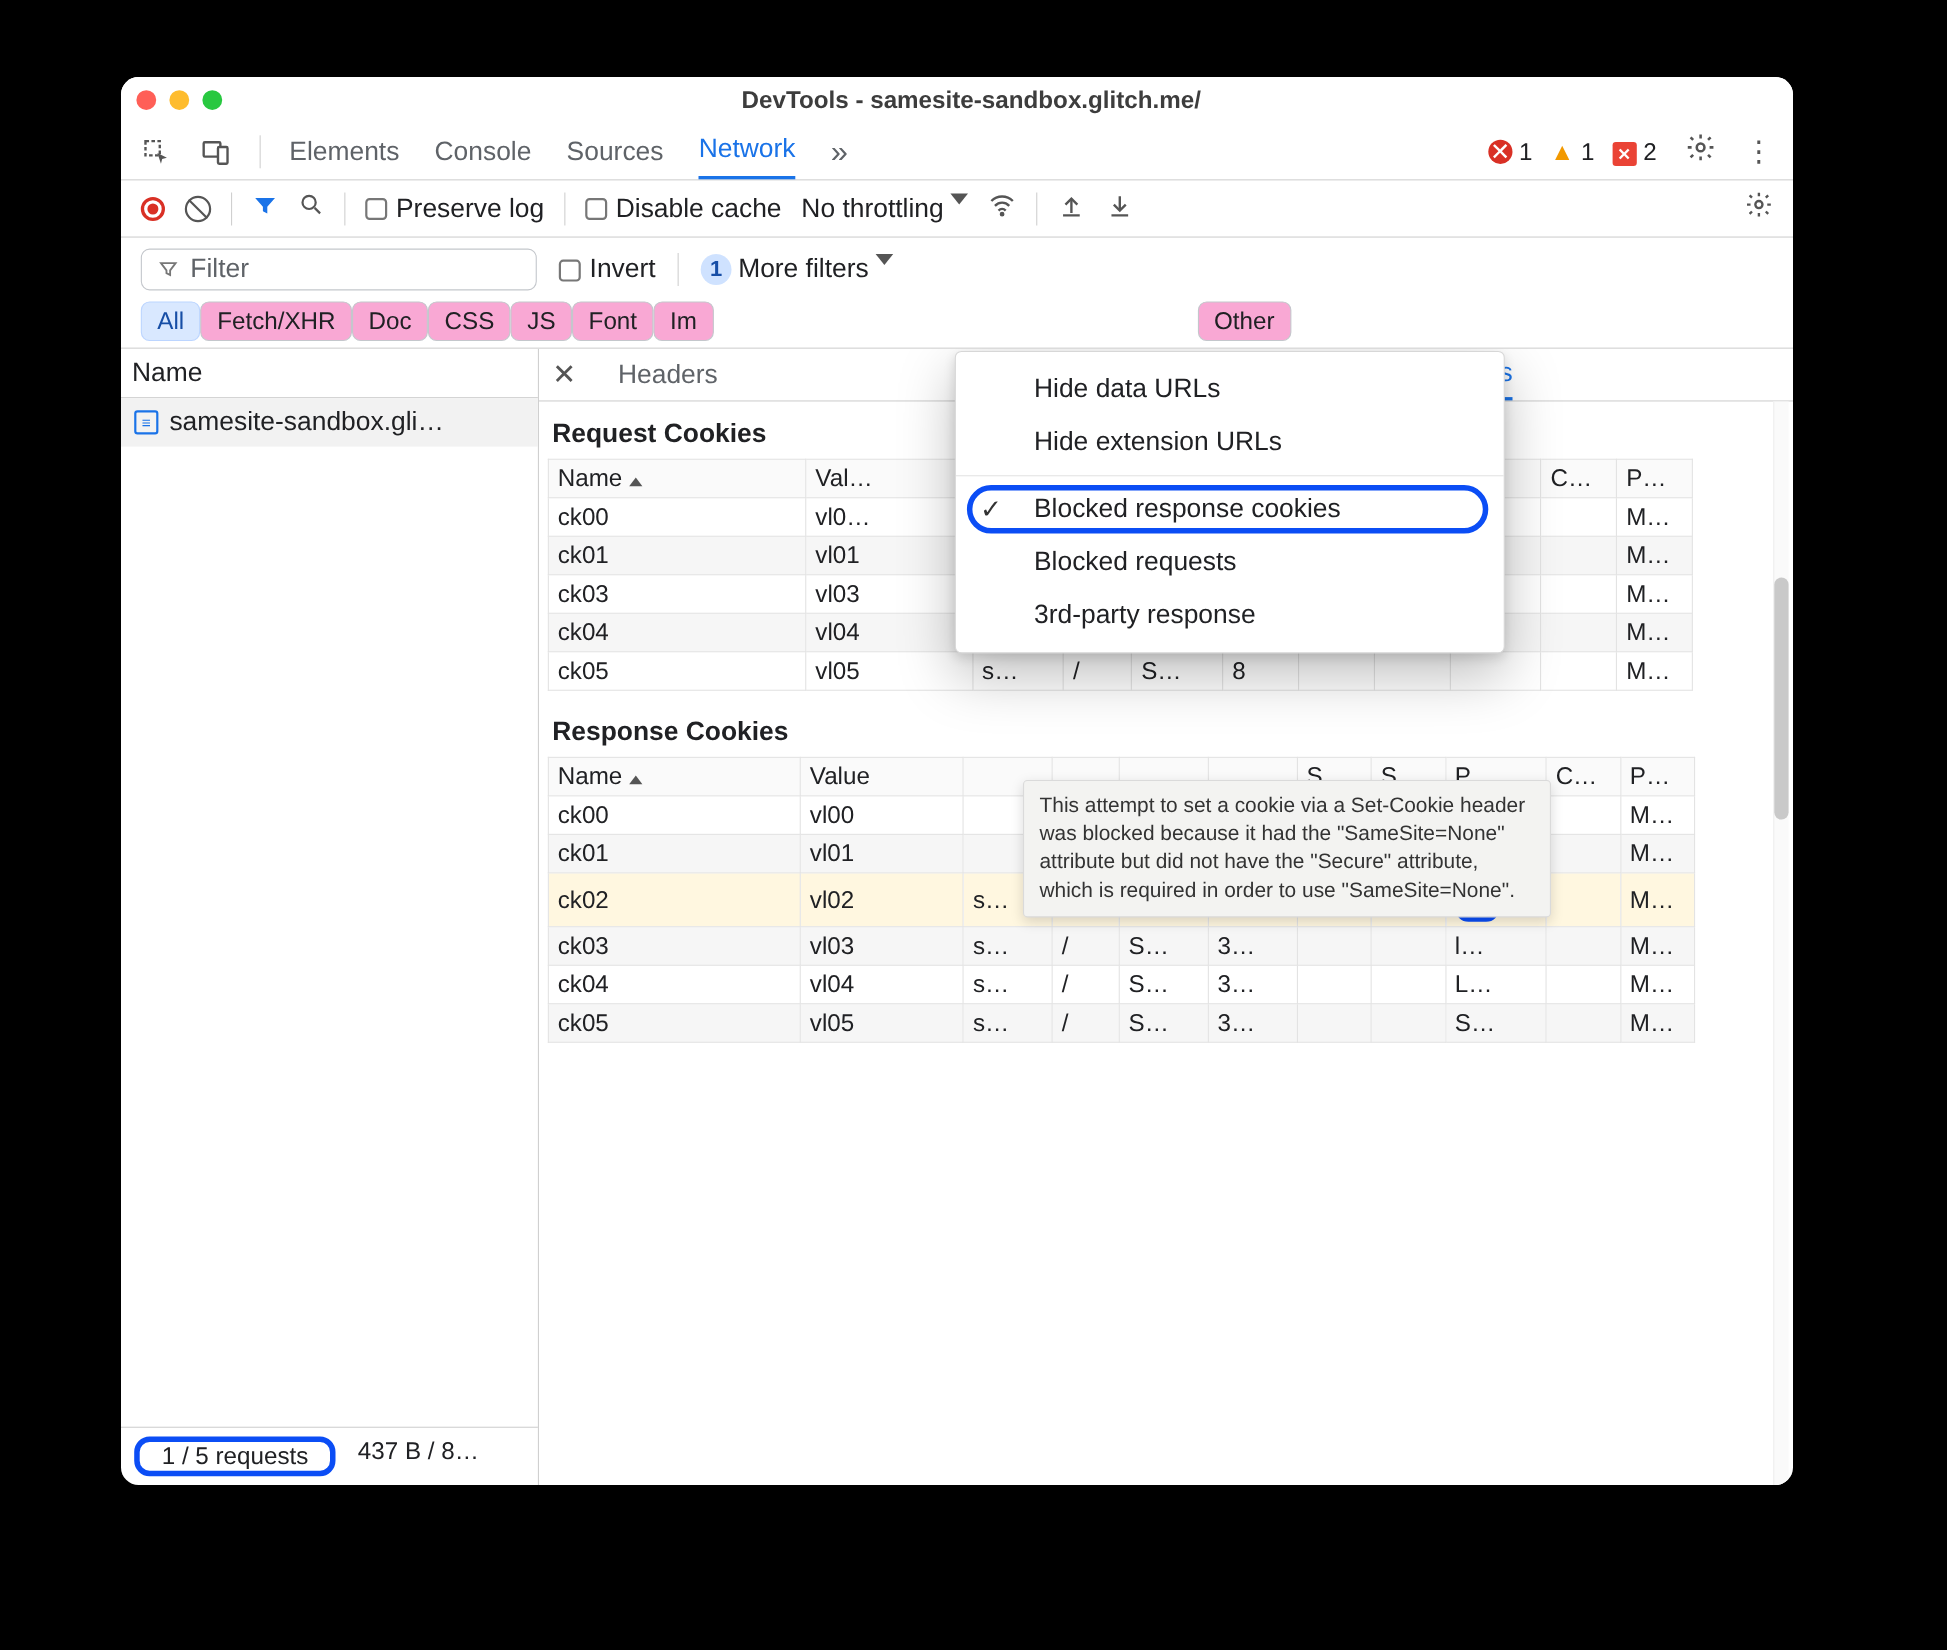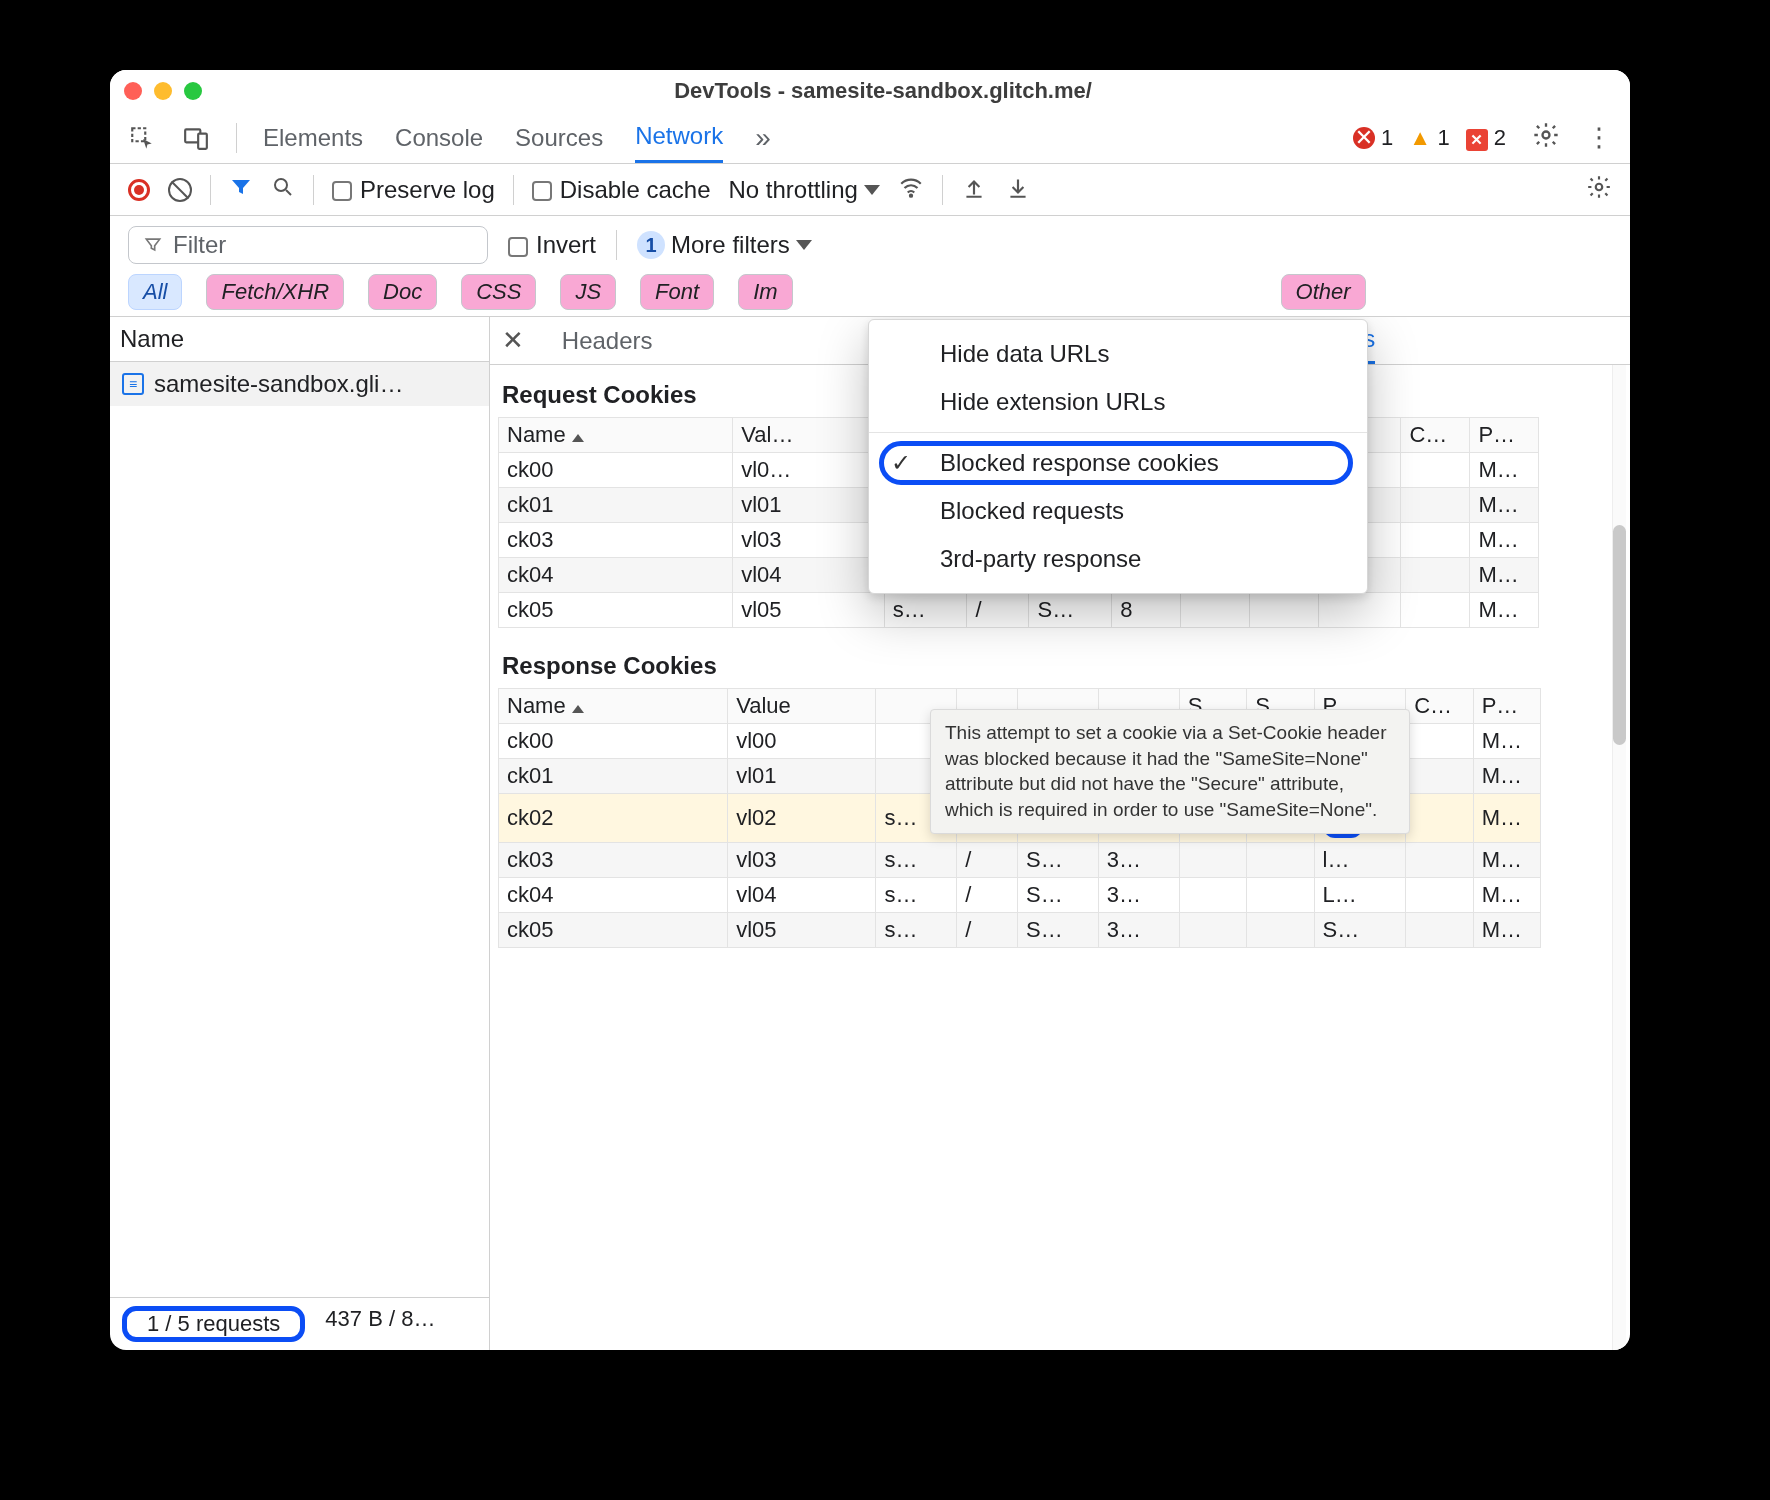--- a/index.html
+++ b/index.html
@@ -82,41 +82,41 @@
   .rec::after{content:""; position:absolute; inset:3px; background:var(--err-red); border-radius:50%;}
   .ban { width:24px; height:24px; border:2px solid #555; border-radius:50%; position:relative;}
   .ban::after{content:""; position:absolute; width:24px; height:2px; background:#555; top:50%; left:50%; transform:translate(-50%,-50%) rotate(45deg);}
   .vsep{ width:1px; height:30px; background:var(--border);}
   .funnel { color: var(--accent); font-size: 22px; }
   .magnify { color:#555; }
   .checkbox {
     width:20px; height:20px; border:2px solid #777; border-radius:4px; display:inline-block;
     margin-right:8px; vertical-align:middle;
   }
-  .sel { display:flex; align-items:center; gap:6px; }
+  .sel { display:flex; gap:6px; }
   .tri { border-left:8px solid transparent; border-right:8px solid transparent; border-top:10px solid #555; }
 
   
   .filterrow {
     padding: 10px 18px 0 18px; display:flex; align-items:center; gap:20px;
     font-size: 24px; color: var(--text);
   }
   .filter-box {
     display:flex; align-items:center; gap:10px;
     border:1px solid var(--chip-border); border-radius:8px;
     padding:4px 14px; width:360px; color: var(--muted);
   }
   .count-pill {
     background:#cfe2ff; color:#174ea6; border-radius:50%;
     width:28px; height:28px; display:inline-flex; align-items:center; justify-content:center;
     font-size:20px; font-weight:600;
   }
 
   
-  .chiprow { padding: 10px 18px 6px 18px; display:flex; align-items:flex-start; gap:24px; font-size:22px;font-style:italic; }
+  .chiprow { padding: 10px 18px 6px 18px; display:flex; align-items:flex-start; gap:0; font-size:22px; }
   .chip {
     border:1px solid var(--chip-border); border-radius:8px;
     padding:4px 14px; background:#f9a8d4; cursor:pointer;
   }
   .chip.active { background:#d9e8ff; border-color:#bcd5ff; color:#174ea6; }
 
   
   .split { flex:1; display:flex; border-top:1px solid var(--border); overflow:hidden; }
   .left {
     width:380px; border-right:1px solid var(--border);

